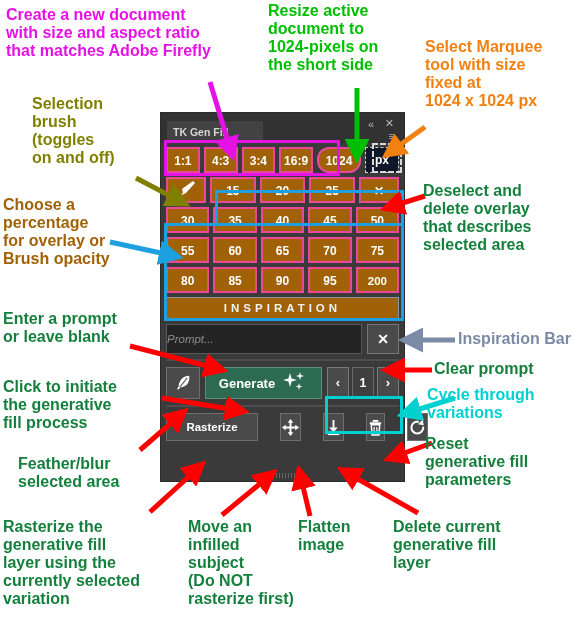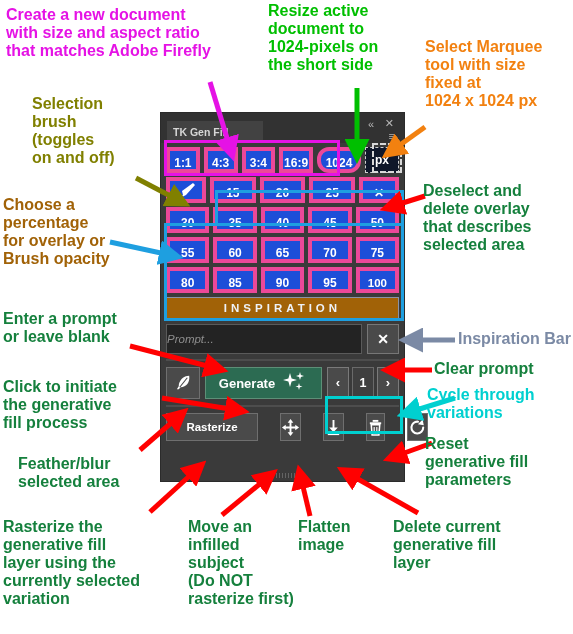--- a/index.html
+++ b/index.html
@@ -37,21 +37,21 @@
   }
   .tb-icon{position:absolute;color:#b6b6b6;font-size:10px;}
   #ic-collapse{right:30px;top:5px;font-size:11px;}
   #ic-close{right:10px;top:4px;font-size:11px;}
   #ic-menu{right:9px;top:19px;font-size:11px;line-height:8px;}
 
   .body{padding:4px 5px 0 5px;}
 
   .row{display:flex;gap:4px;margin-bottom:4px;}
   .btn{
-    background:#1d4ed8;border:4px solid #ec4899;color:#ffffff;
+    background:#a16207;border:2px solid #ec4899;color:#ffffff;
     font-size:12px;font-weight:bold;text-align:center;
     height:26px;line-height:24px;box-sizing:border-box;
     flex:1 1 0;min-width:0;
   }
   .btn.sm{font-size:11.5px;}
   .btn.px{
     border:1px dashed #cfcfcf;background:#0f172a;flex:0 0 34px;
   }
   .btn.num1024{flex:0 0 44px;font-size:12px;border-radius:12px;}
   .btn.icon{flex:0 0 40px;}
@@ -174,21 +174,21 @@
       <div class="btn">60</div>
       <div class="btn">65</div>
       <div class="btn">70</div>
       <div class="btn">75</div>
     </div>
     <div class="row">
       <div class="btn">80</div>
       <div class="btn">85</div>
       <div class="btn">90</div>
       <div class="btn">95</div>
-      <div class="btn sm">100</div>
+      <div class="btn sm">200</div>
     </div>
 
     <div id="inspiration">INSPIRATION</div>
 
     <div id="prompt-row">
       <div id="prompt-field">Prompt...</div>
       <div id="clear-prompt">✕</div>
     </div>
 
     <div class="divider"></div>

